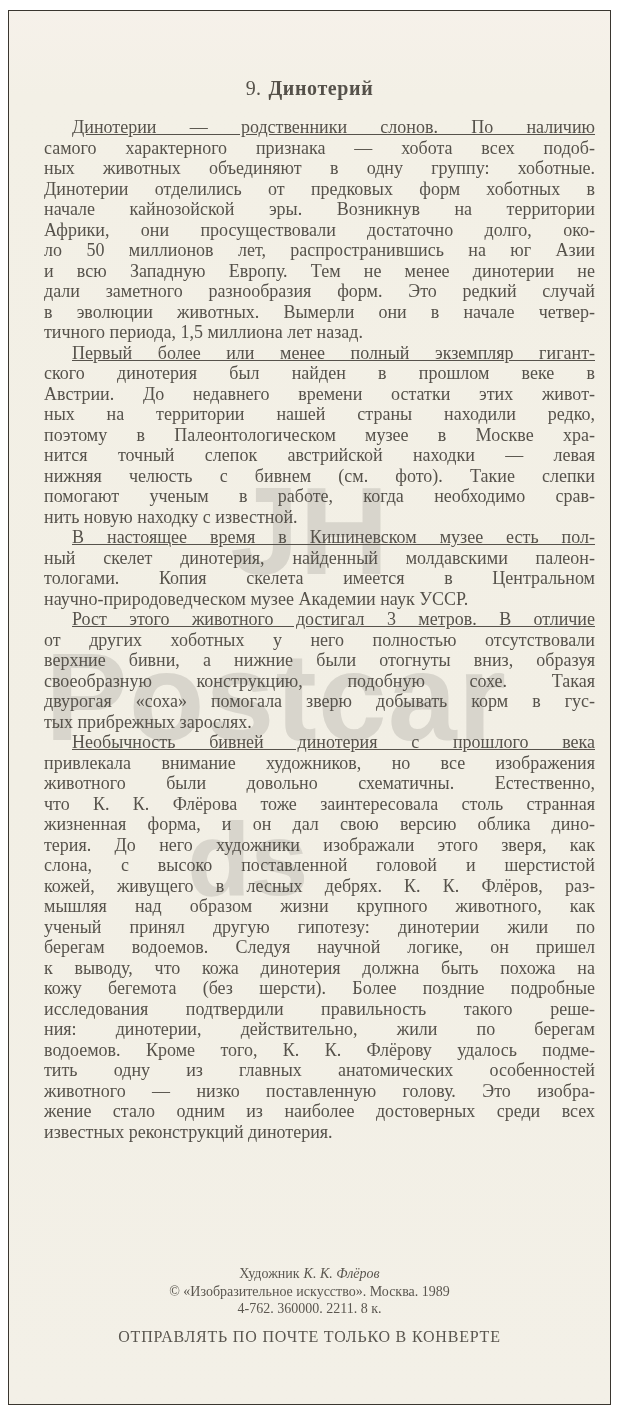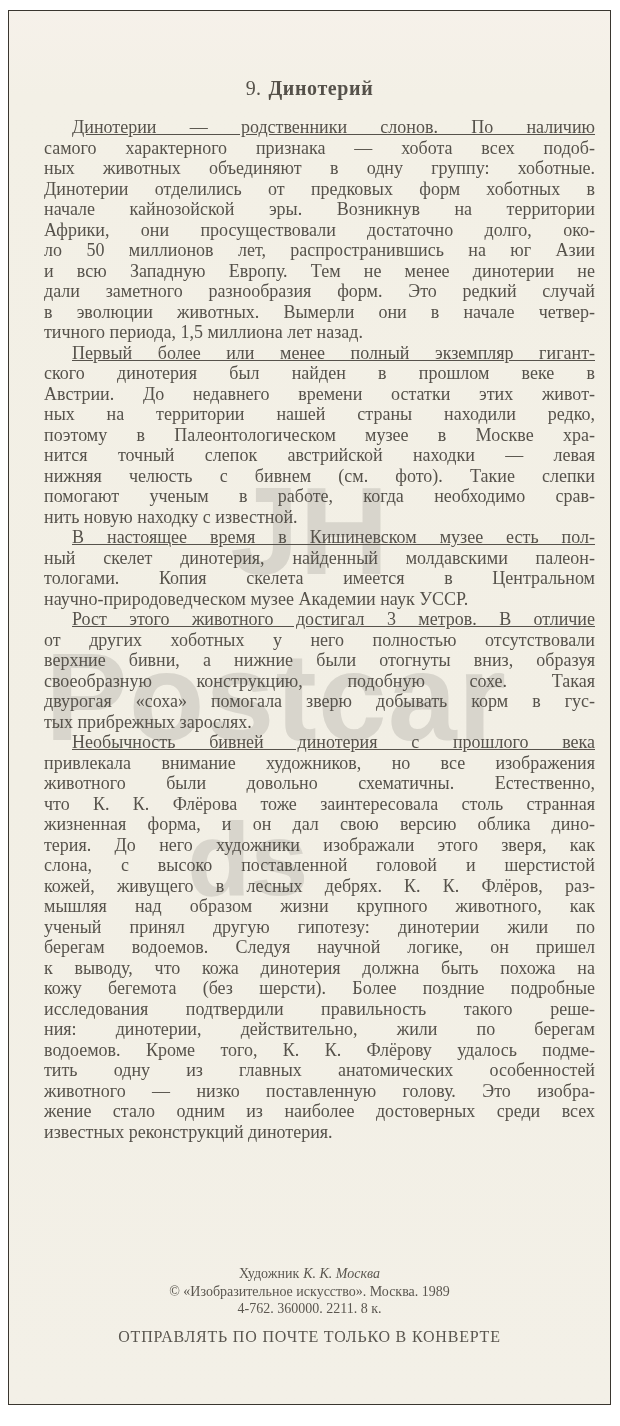--- a/index.html
+++ b/index.html
@@ -149,21 +149,21 @@
         <div class="tline">исследования подтвердили правильность такого реше-</div>
         <div class="tline">ния: динотерии, действительно, жили по берегам</div>
         <div class="tline">водоемов. Кроме того, К. К. Флёрову удалось подме-</div>
         <div class="tline">тить одну из главных анатомических особенностей</div>
         <div class="tline">животного — низко поставленную голову. Это изобра-</div>
         <div class="tline">жение стало одним из наиболее достоверных среди всех</div>
         <div class="tline last">известных реконструкций динотерия.</div>
       </div>
 
     <div class="credits">
-      <div class="credit-line"><span>Художник</span><span class="name">К. К. Москва</span></div>
+      <div class="credit-line"><span>Художник</span><span class="name">К. К. Флёров</span></div>
       <div class="credit-line">© «Изобразительное искусство». Москва. 1989</div>
       <div class="credit-line">4-762. 360000. 2211. 8 к.</div>
       <div class="mail-note">ОТПРАВЛЯТЬ ПО ПОЧТЕ ТОЛЬКО В КОНВЕРТЕ</div>
     </div>
   </div>
 
   <div class="footer">
     <span class="f-left">Jaanhus</span>
     <span class="f-right">www.delcampe.net</span>
   </div>

